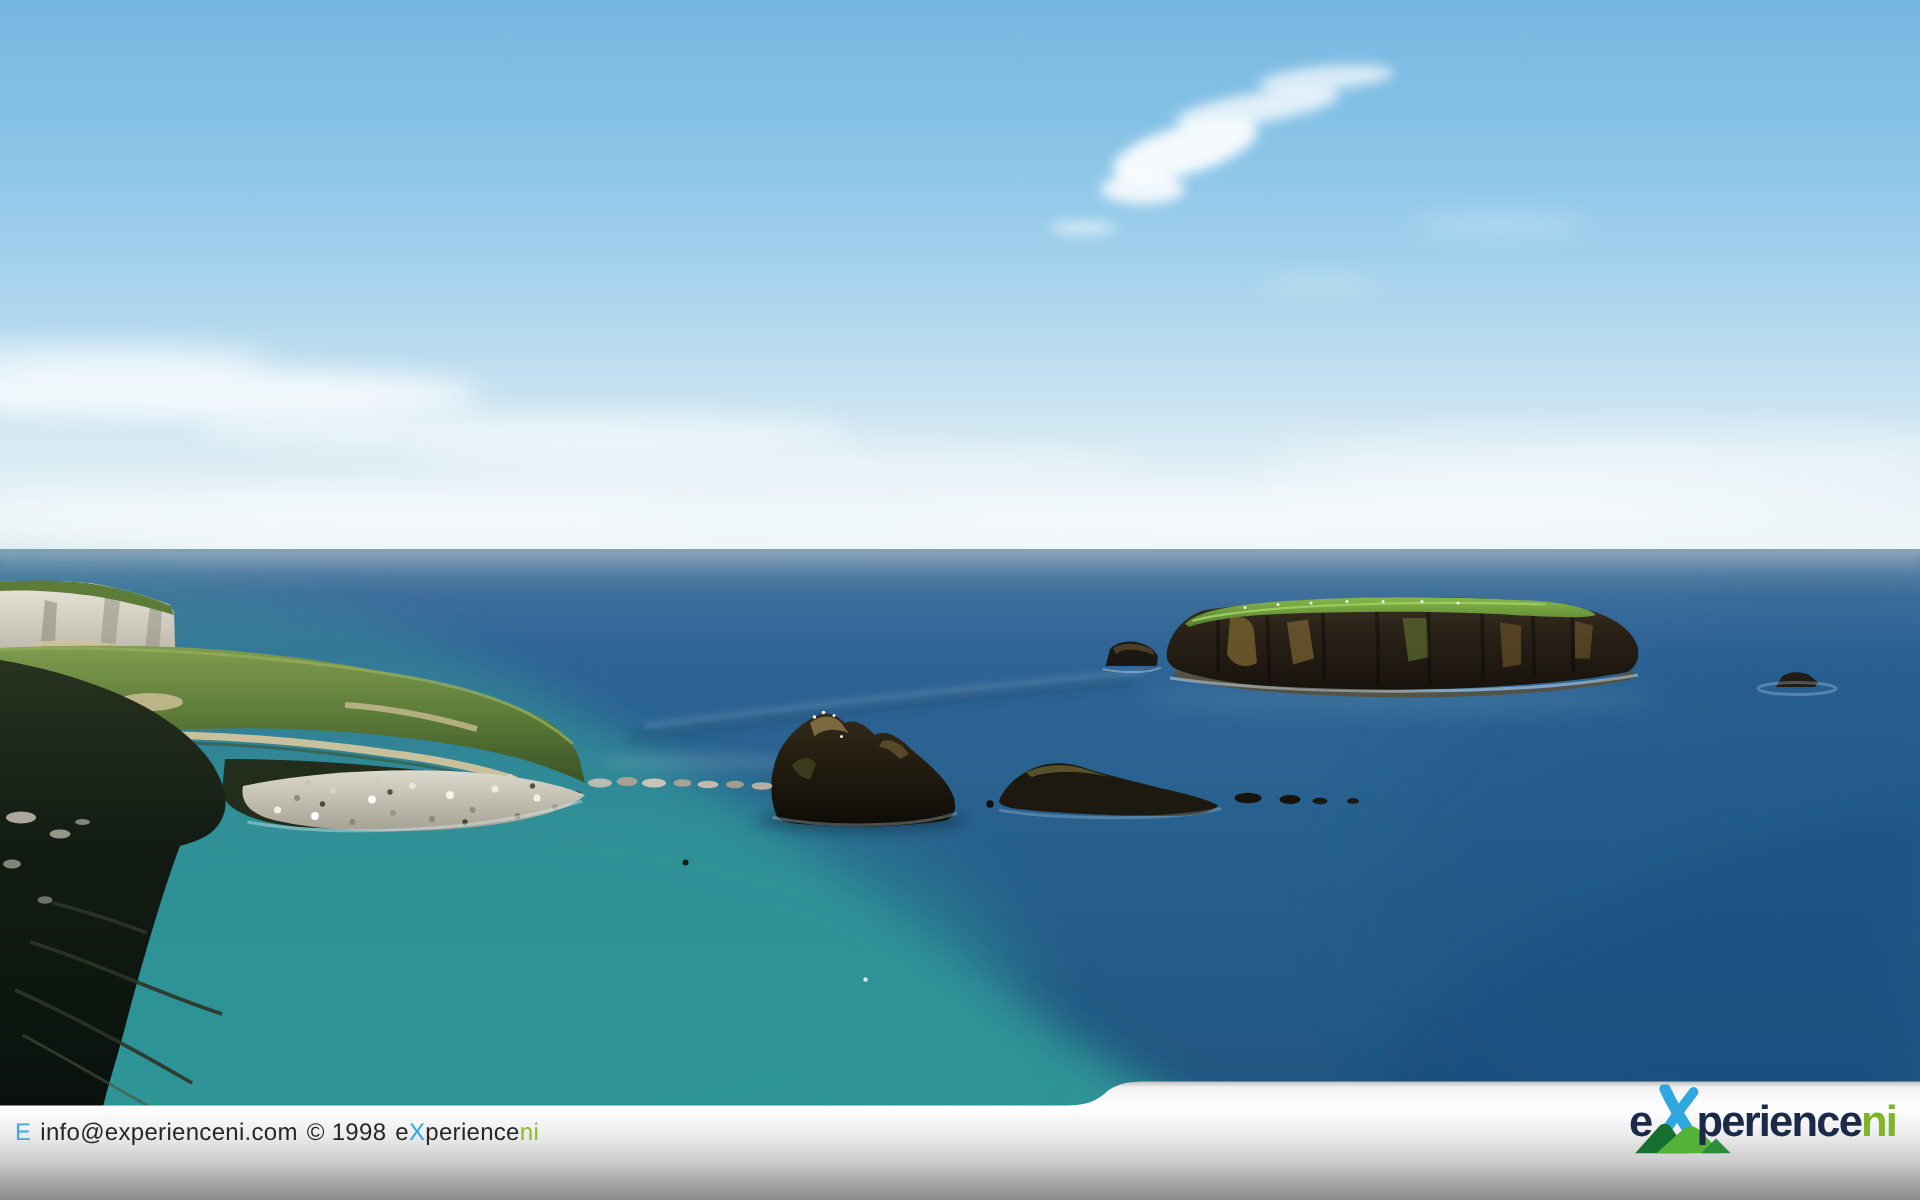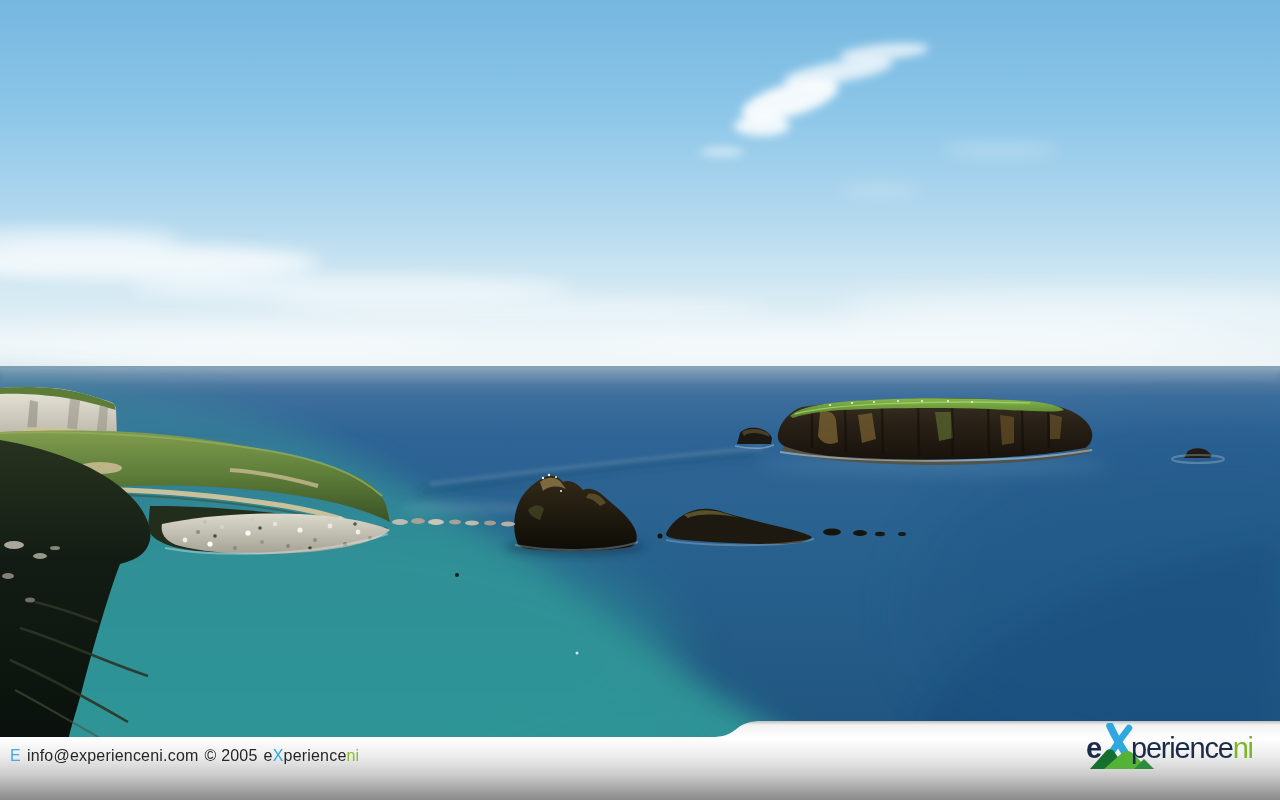--- a/index.html
+++ b/index.html
@@ -13,21 +13,21 @@
   .footer-text .e-blue{color:#45a7e8;}
   .brand{display:inline-flex;gap:0;}
   .brand .bx{color:#2fa7e0;}
   .brand .bn{color:#8cbb29;}
 
   .logo{position:absolute;left:1084px;top:720px;width:196px;height:60px;}
   .logo span{line-height:1;}
   .l-e{position:absolute;left:2px;top:14px;z-index:3;
        font-size:29px;font-weight:bold;color:#1b2a49;letter-spacing:-1.2px;}
   .l-text{position:absolute;left:47px;top:14px;z-index:3;white-space:nowrap;
-       font-size:29px;font-weight:normal;color:#1b2a49;letter-spacing:-1.2px;}
+       font-size:29px;font-weight:bold;color:#1b2a49;letter-spacing:-1.2px;}
   .l-ni{color:#7fb52a;}
   .xfig{position:absolute;left:19px;top:3px;z-index:1;}
   .hills{position:absolute;left:6px;top:27px;z-index:2;}
 </style>
 </head>
 <body>
 
 <div class="stage">
 
 <svg class="scene" viewBox="0 0 1280 800" preserveAspectRatio="none" xmlns="http://www.w3.org/2000/svg">
@@ -300,21 +300,21 @@
           <stop offset=".85" stop-color="#a8a8a8"></stop>
       <stop offset="1" stop-color="#8a8a8a"></stop>
     </linearGradient>
   </defs>
   <path d="M0,27 L710,27 C724,27 730,24.5 737,18.5 C743,13.5 750,11 762,11 L1280,11 L1280,90 L0,90 Z" fill="url(#barg)"></path>
 </svg>
 
 <div class="footer-text">
   <span class="e-blue">E</span>
       <span>info@experienceni.com</span>
-      <span>© 2005</span>
+      <span>© 1998</span>
       <span class="brand">
         <span>e</span>
         <span class="bx">X</span>
         <span>perience</span>
         <span class="bn">ni</span>
       </span>
 </div>
 
 <div class="logo">
   <svg class="xfig" width="32" height="40" viewBox="0 0 32 40" xmlns="http://www.w3.org/2000/svg">

